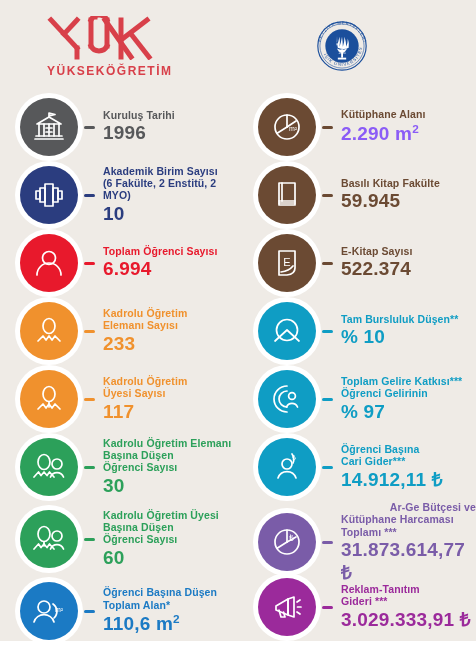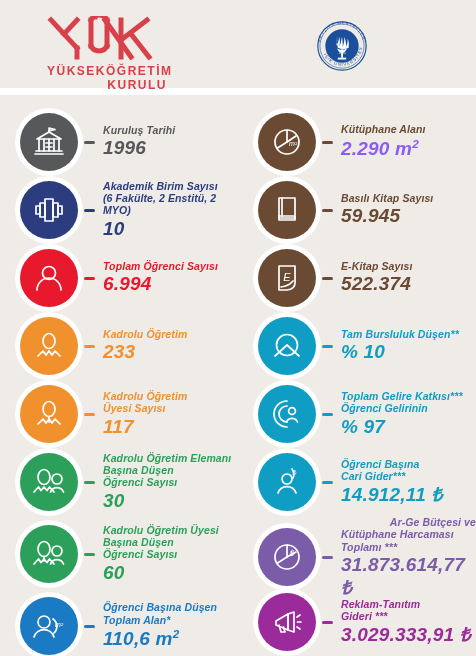--- a/index.html
+++ b/index.html
@@ -20,24 +20,23 @@
     position: absolute; left: 0; top: 0;
     width: 476px; height: 88px;
     background: #efebe6;
     display: flex; align-items: center;
   }
   #yok-logo { position: absolute; left: 47px; top: 16px; width: 120px; height: 58px; }
   #univ-seal { position: absolute; left: 306px; top: 16px; width: 72px; height: 60px; }
 
   
   #content-band {
-    position: absolute; left: 0; top: 95px;
+    position: absolute; left: 0; top: 80px;
     width: 476px; height: 561px;
     background: #efebe6;
-    font-style: italic;
   }
   .column { position: absolute; top: 0; width: 238px; height: 561px; }
   #col-left  { left: 0; }
   #col-right { left: 238px; }
 
   .stat-row {
     position: absolute;
     left: 0;
     width: 238px;
     display: flex;
@@ -223,20 +222,21 @@
       <g fill="none" stroke="#ffffff" stroke-width="1.7" stroke-linecap="round" stroke-linejoin="round">
         <ellipse cx="17" cy="12" rx="6" ry="7.5"></ellipse>
         <path d="M6 27 l5 -5 l3 4 l3 -4 l3 4 l3 -4 l5 5"></path>
       </g>
               </svg>
             </div>
           </div>
           <div class="connector" style="background: rgb(240, 145, 45);"></div>
           <div class="stat-text">
             <span class="stat-label" style="color: rgb(240, 145, 45);">Kadrolu Öğretim</span>
+            <span class="stat-label sub" style="color: rgb(240, 145, 45);">Elemanı Sayısı</span>
             <span class="stat-value" style="color: rgb(240, 145, 45);">233</span>
           </div>
         </div>
         <div class="stat-row" style="top: 285px;">
           <div class="badge-wrap">
             <div class="badge-ring"></div>
             <div class="badge" style="background: rgb(240, 145, 45);">
               <svg width="34" height="34" viewBox="0 0 34 34">
       <g fill="none" stroke="#ffffff" stroke-width="1.7" stroke-linecap="round" stroke-linejoin="round">
         <ellipse cx="17" cy="12" rx="6" ry="7.5"></ellipse>
@@ -351,21 +351,21 @@
         <path d="M9 5 L25 5 L25 27 L9 27 Z"></path>
         <path d="M9 23 L25 23"></path>
         <path d="M9 25 L25 25"></path>
         <path d="M12 5 L12 23"></path>
       </g>
               </svg>
             </div>
           </div>
           <div class="connector" style="background: rgb(107, 74, 51);"></div>
           <div class="stat-text">
-            <span class="stat-label" style="color: rgb(107, 74, 51);">Basılı Kitap Sayısı</span>
+            <span class="stat-label" style="color: rgb(107, 74, 51);">Basılı Kitap Fakülte</span>
             <span class="stat-value" style="color: rgb(107, 74, 51);">59.945</span>
           </div>
         </div>
         <div class="stat-row" style="top: 149px;">
           <div class="badge-wrap">
             <div class="badge-ring"></div>
             <div class="badge" style="background: rgb(107, 74, 51);">
               <svg width="34" height="34" viewBox="0 0 34 34">
       <g fill="none" stroke="#ffffff" stroke-width="1.7" stroke-linecap="round" stroke-linejoin="round">
         <path d="M9 5 L25 5 L25 22 q0 6 -8 7 L9 29 Z"></path>

